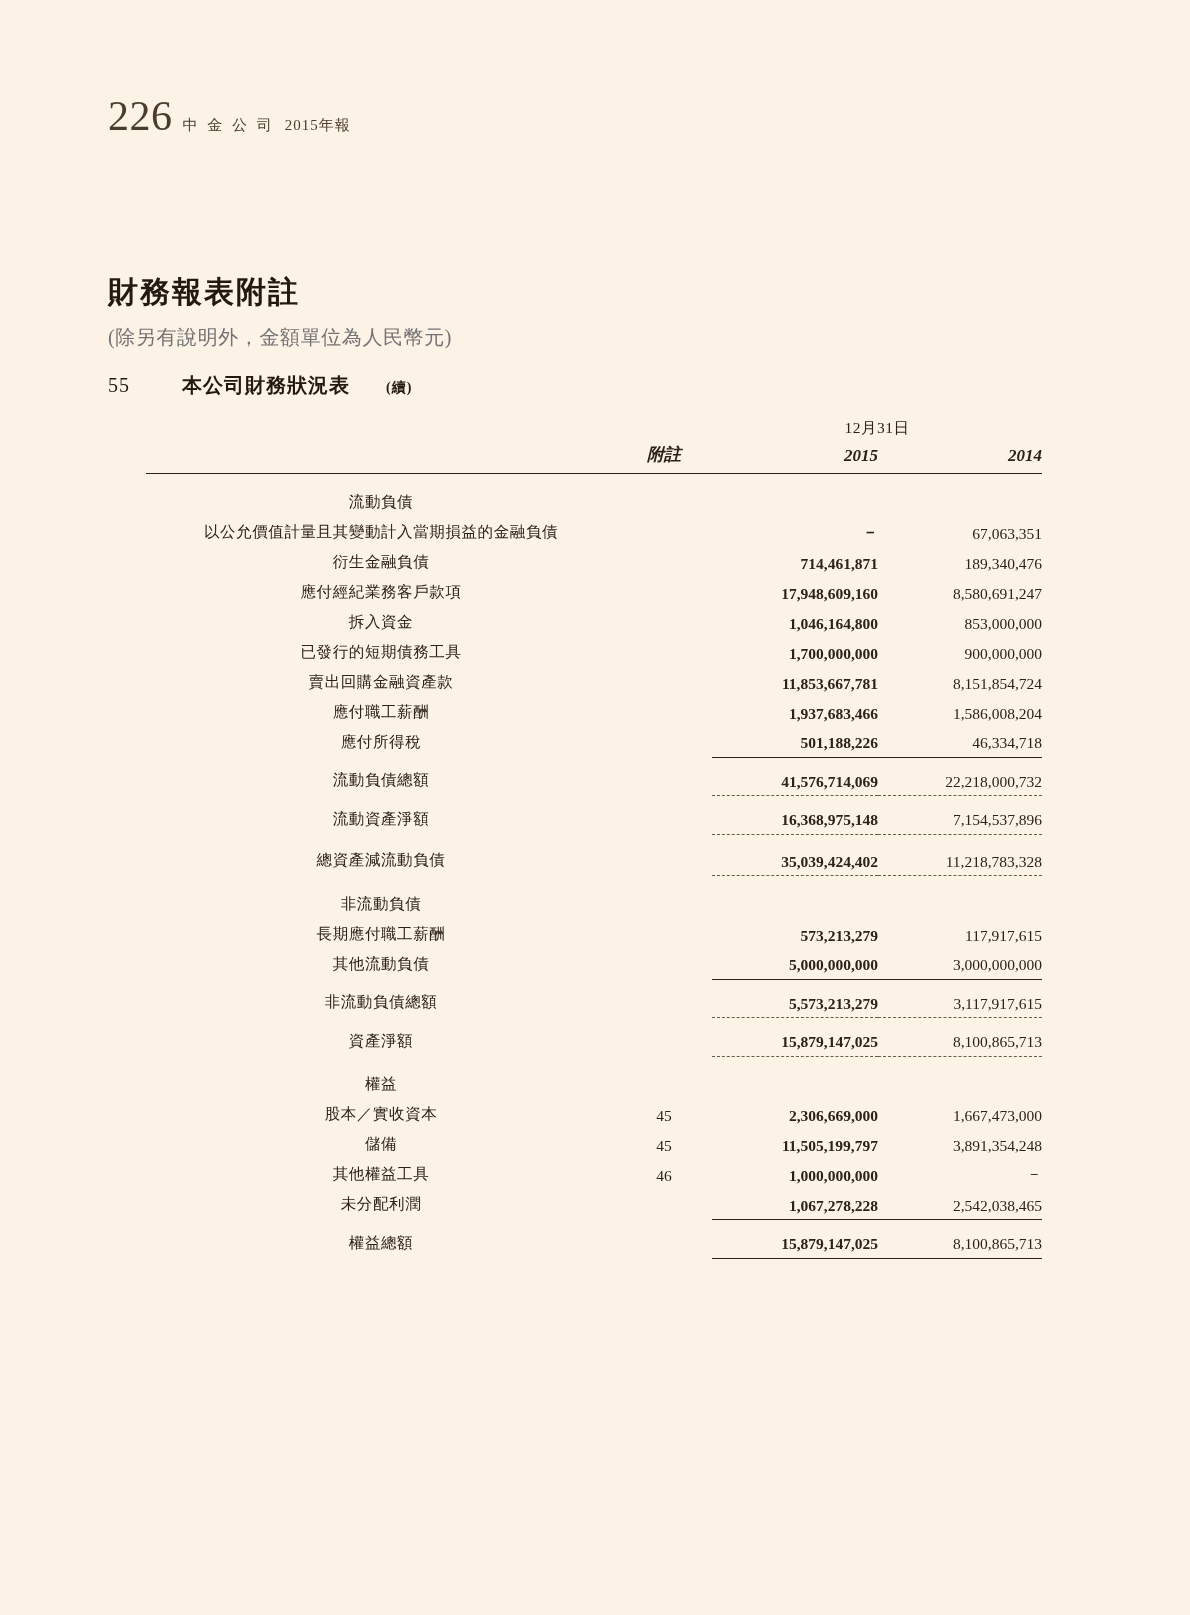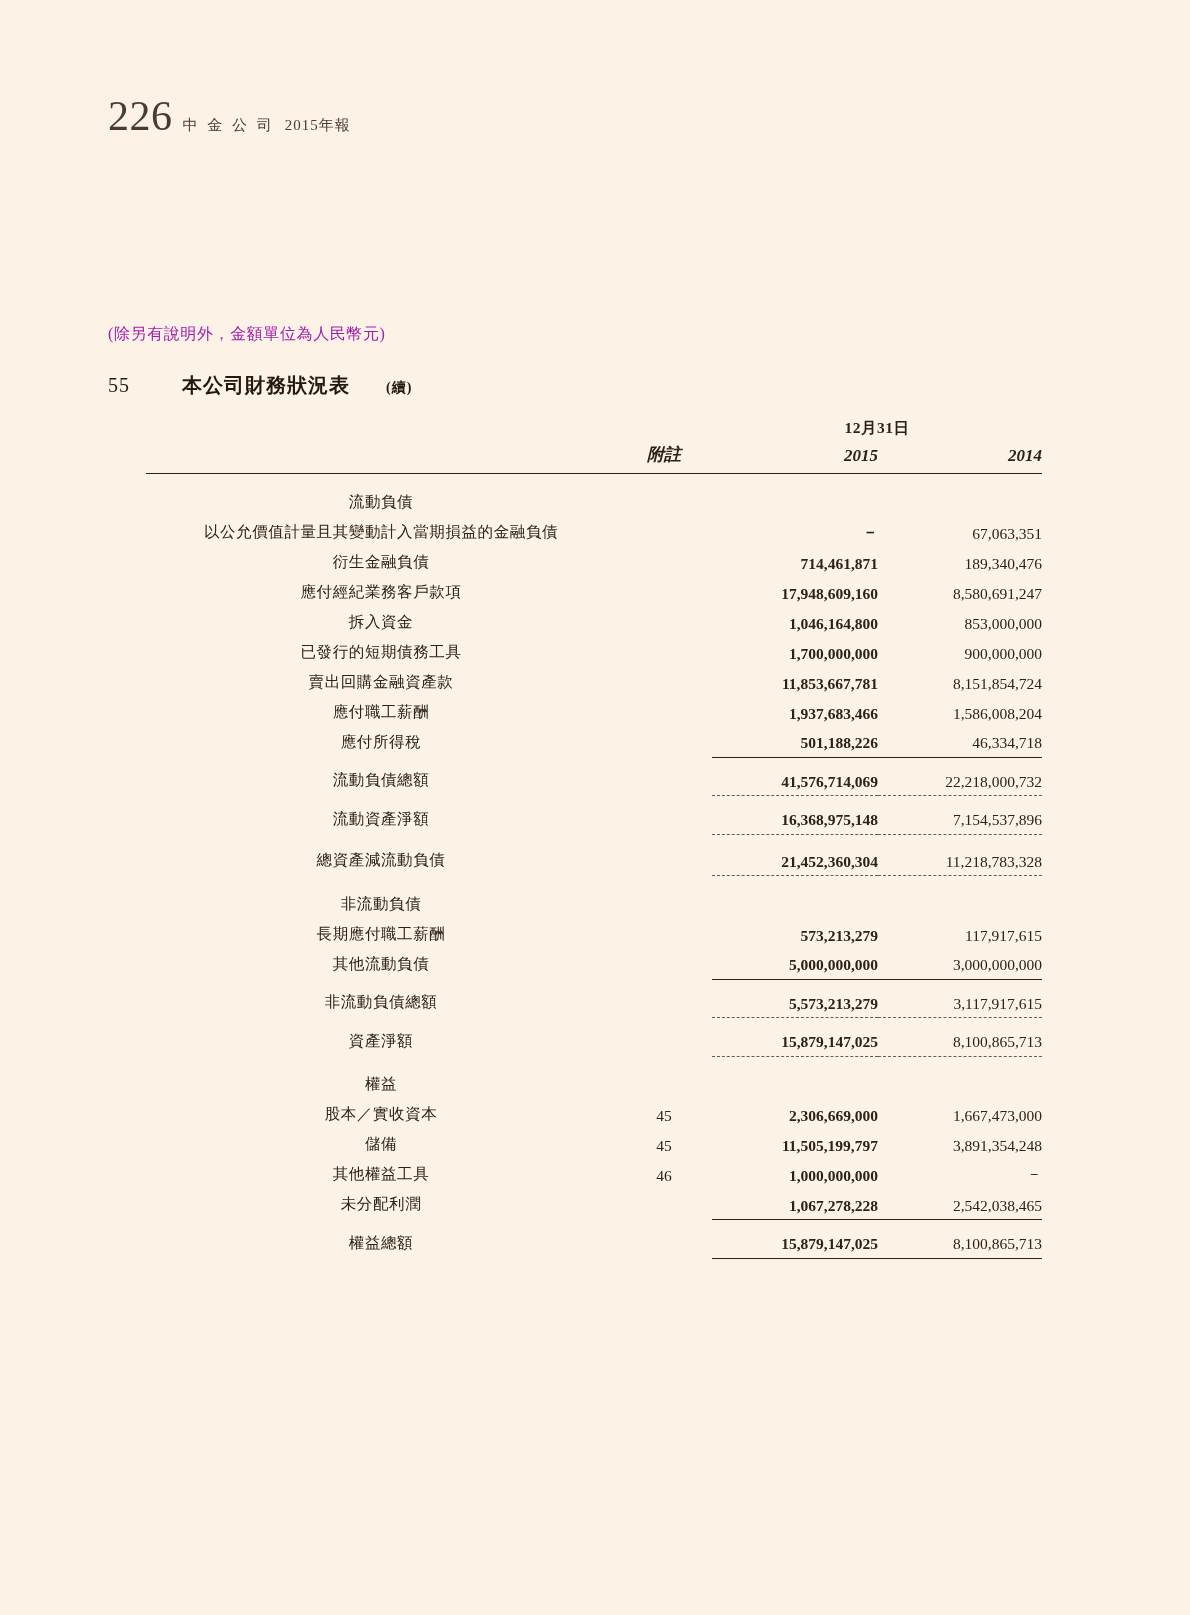--- a/index.html
+++ b/index.html
@@ -55,23 +55,23 @@
     top: 272px;
     font-size: 30px;
     font-weight: bold;
     letter-spacing: 2px;
     color: #221a10;
   }
   .doc-subtitle {
     position: absolute;
     left: 108px;
     top: 324px;
-    font-size: 16px;
+    font-size: 20px;
     letter-spacing: 0.6px;
-    color: #a21caf;
+    color: #737373;
   }
   .note-head {
     position: absolute;
     left: 108px;
     top: 372px;
     font-size: 20px;
     letter-spacing: 1px;
     color: #221a10;
     display: flex;
     align-items: baseline;
@@ -104,21 +104,21 @@
   table.fin col.c-y1    { width: 166px; }
   table.fin col.c-y2    { width: 164px; }
 
   td, th {
     padding: 0;
     vertical-align: bottom;
   }
 
   .hdr-date {
     text-align: center;
-    font-weight: bold;
+    font-weight: normal;
     font-size: 15.5px;
     padding-bottom: 4px;
     letter-spacing: 0.5px;
   }
   .hdr-cell {
     font-weight: bold;
     font-size: 17px;
     padding-bottom: 7px;
     font-style: italic;
   }
@@ -172,20 +172,21 @@
 <body>
 
 <div class="page">
 
   <div class="runhead">
     <span class="folio">226</span>
     <span class="rh-company">中 金 公 司</span>
     <span class="rh-year">2015年報</span>
   </div>
 
+  <div class="doc-title">財務報表附註</div>
   <div class="doc-subtitle">(除另有說明外，金額單位為人民幣元)</div>
 
   <div class="note-head">
     <span class="num">55</span>
     <span class="nh-title">本公司財務狀況表</span>
     <span class="nh-cont">(續)</span>
   </div>
 
   <table class="fin">
     <colgroup>
@@ -307,21 +308,21 @@
         <td class="sp-line"></td>
           <td class="sp-line"></td>
       </tr>
       <tr class="gap-row">
           <td colspan="4"></td>
         </tr>
 
       <tr>
         <td class="label">總資產減流動負債</td>
         <td class="note"></td>
-        <td class="num y1">21,452,360,304</td>
+        <td class="num y1">35,039,424,402</td>
         <td class="num y2">11,218,783,328</td>
       </tr>
       <tr class="sep sep-dash">
         <td class="sp-blank"></td>
           <td class="sp-blank"></td>
         <td class="sp-line"></td>
           <td class="sp-line"></td>
       </tr>
       <tr class="spacer-sm">
           <td colspan="4"></td>

